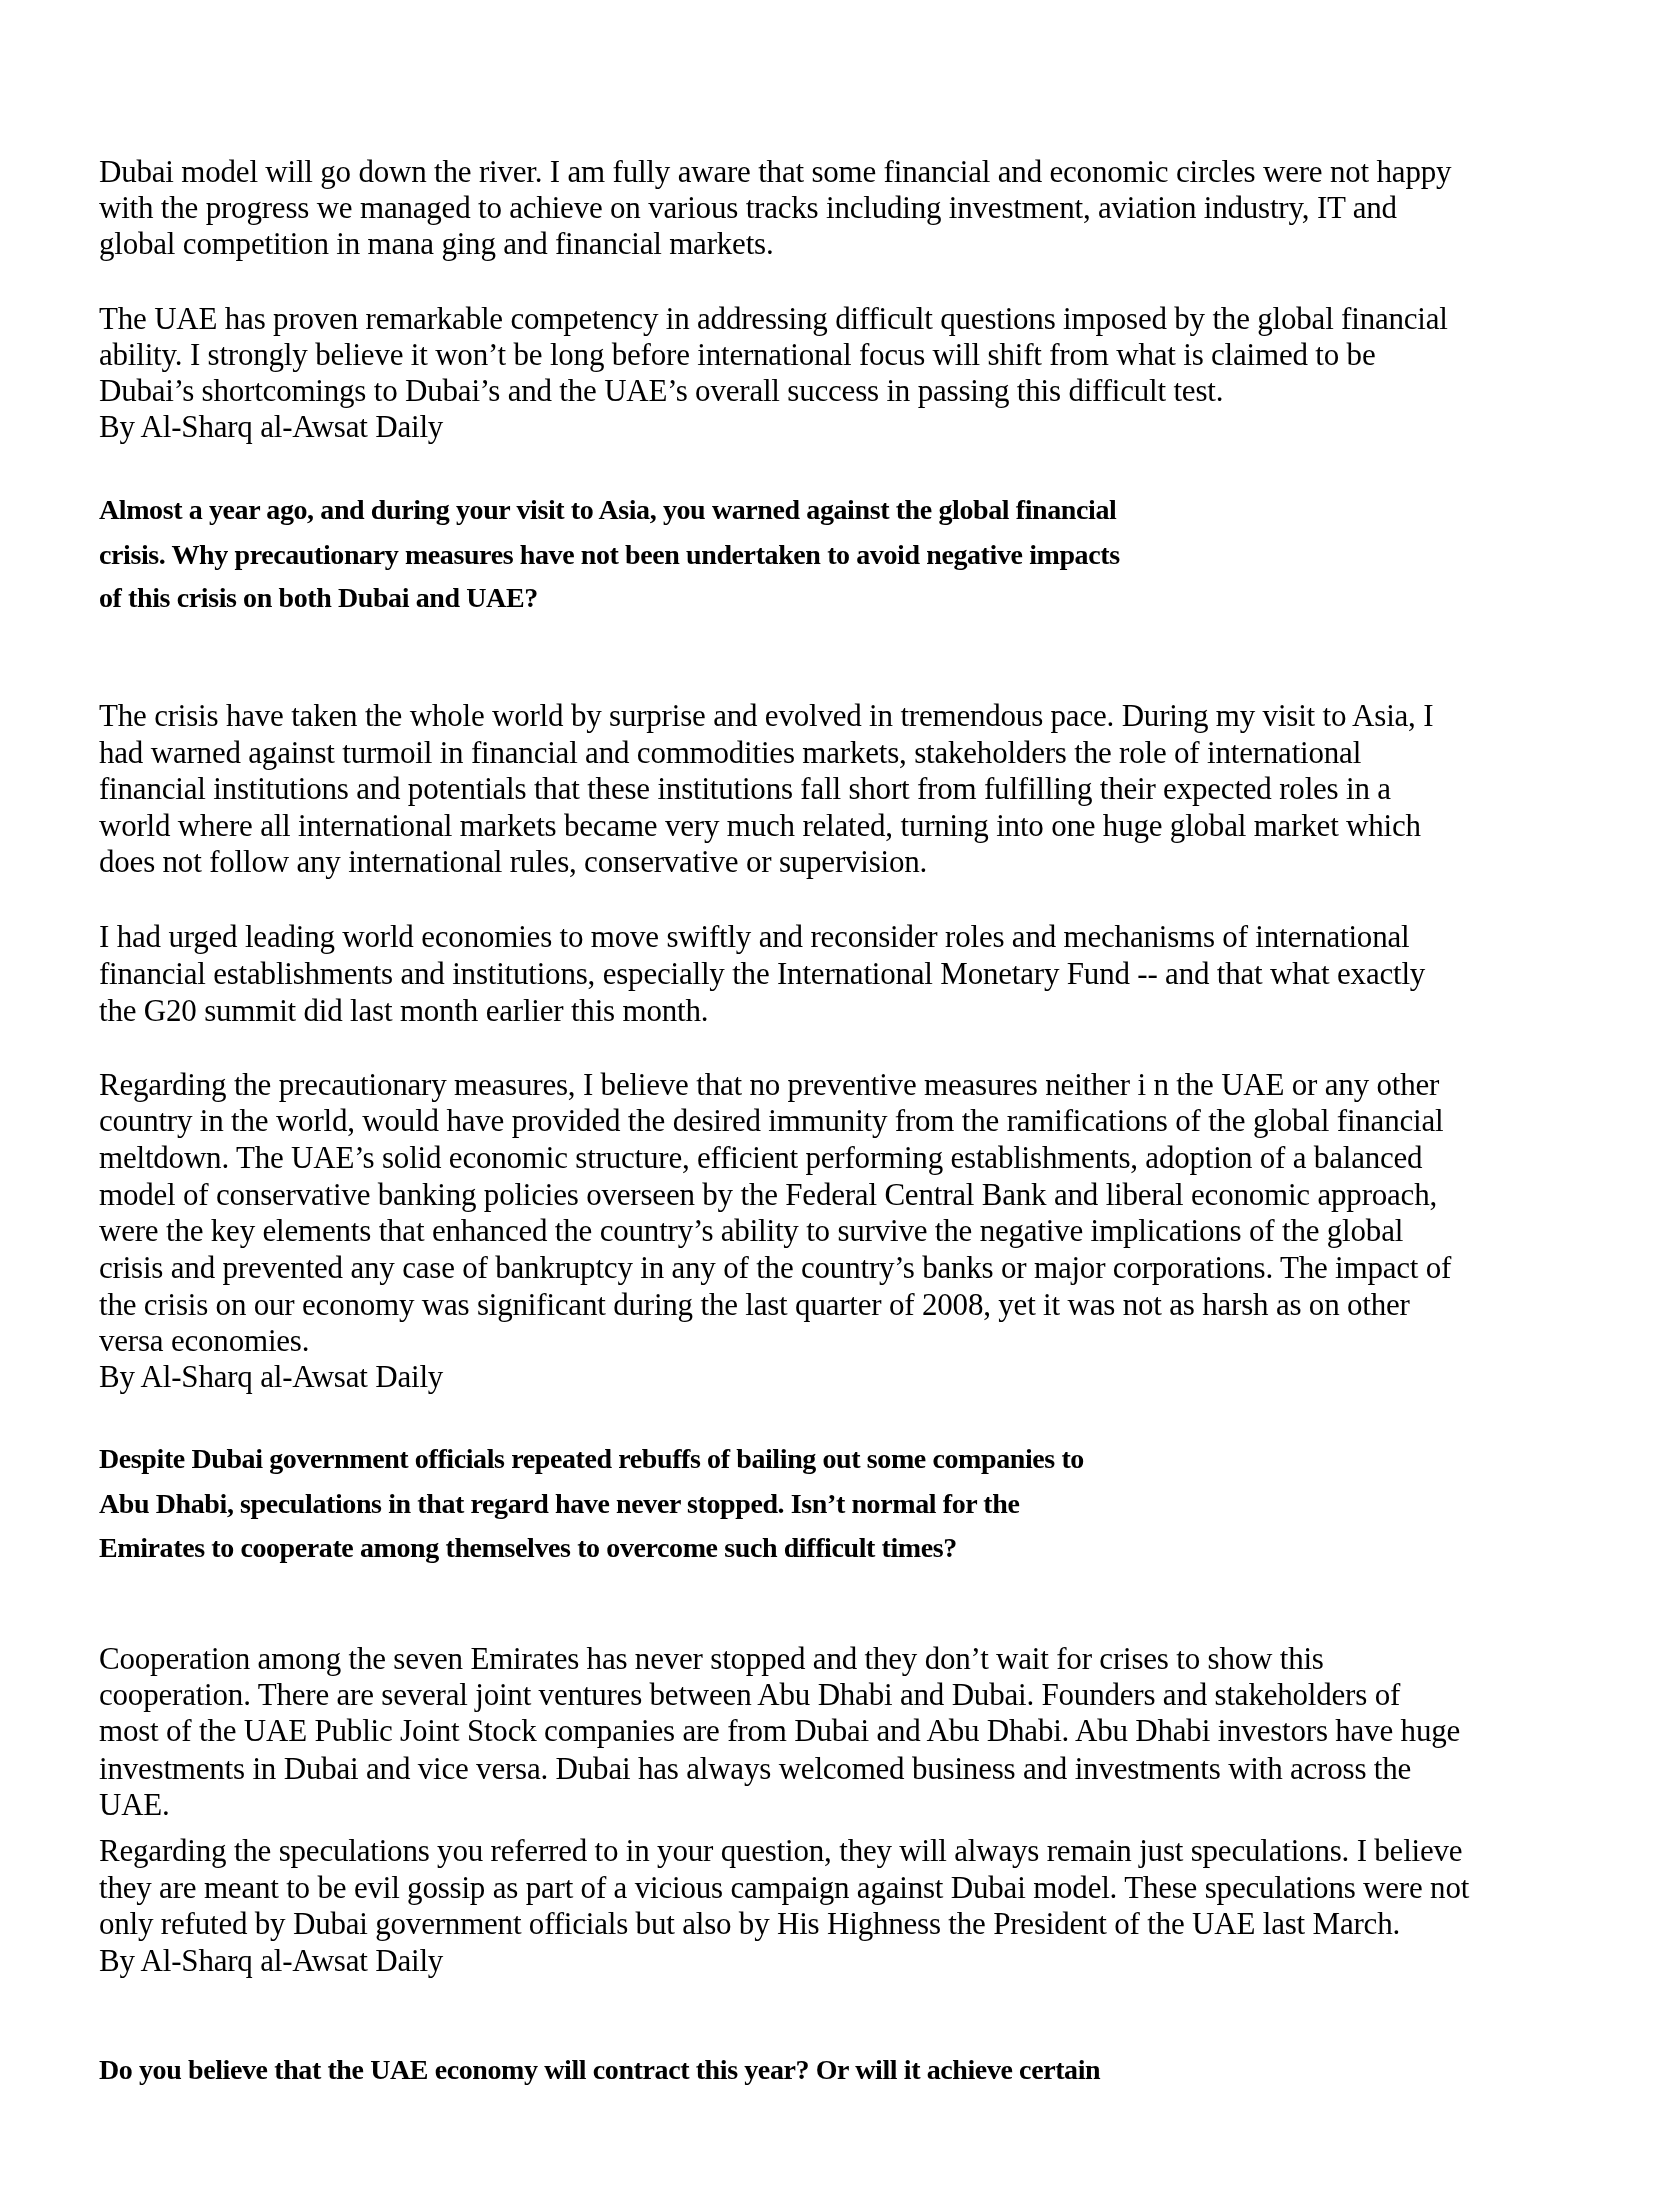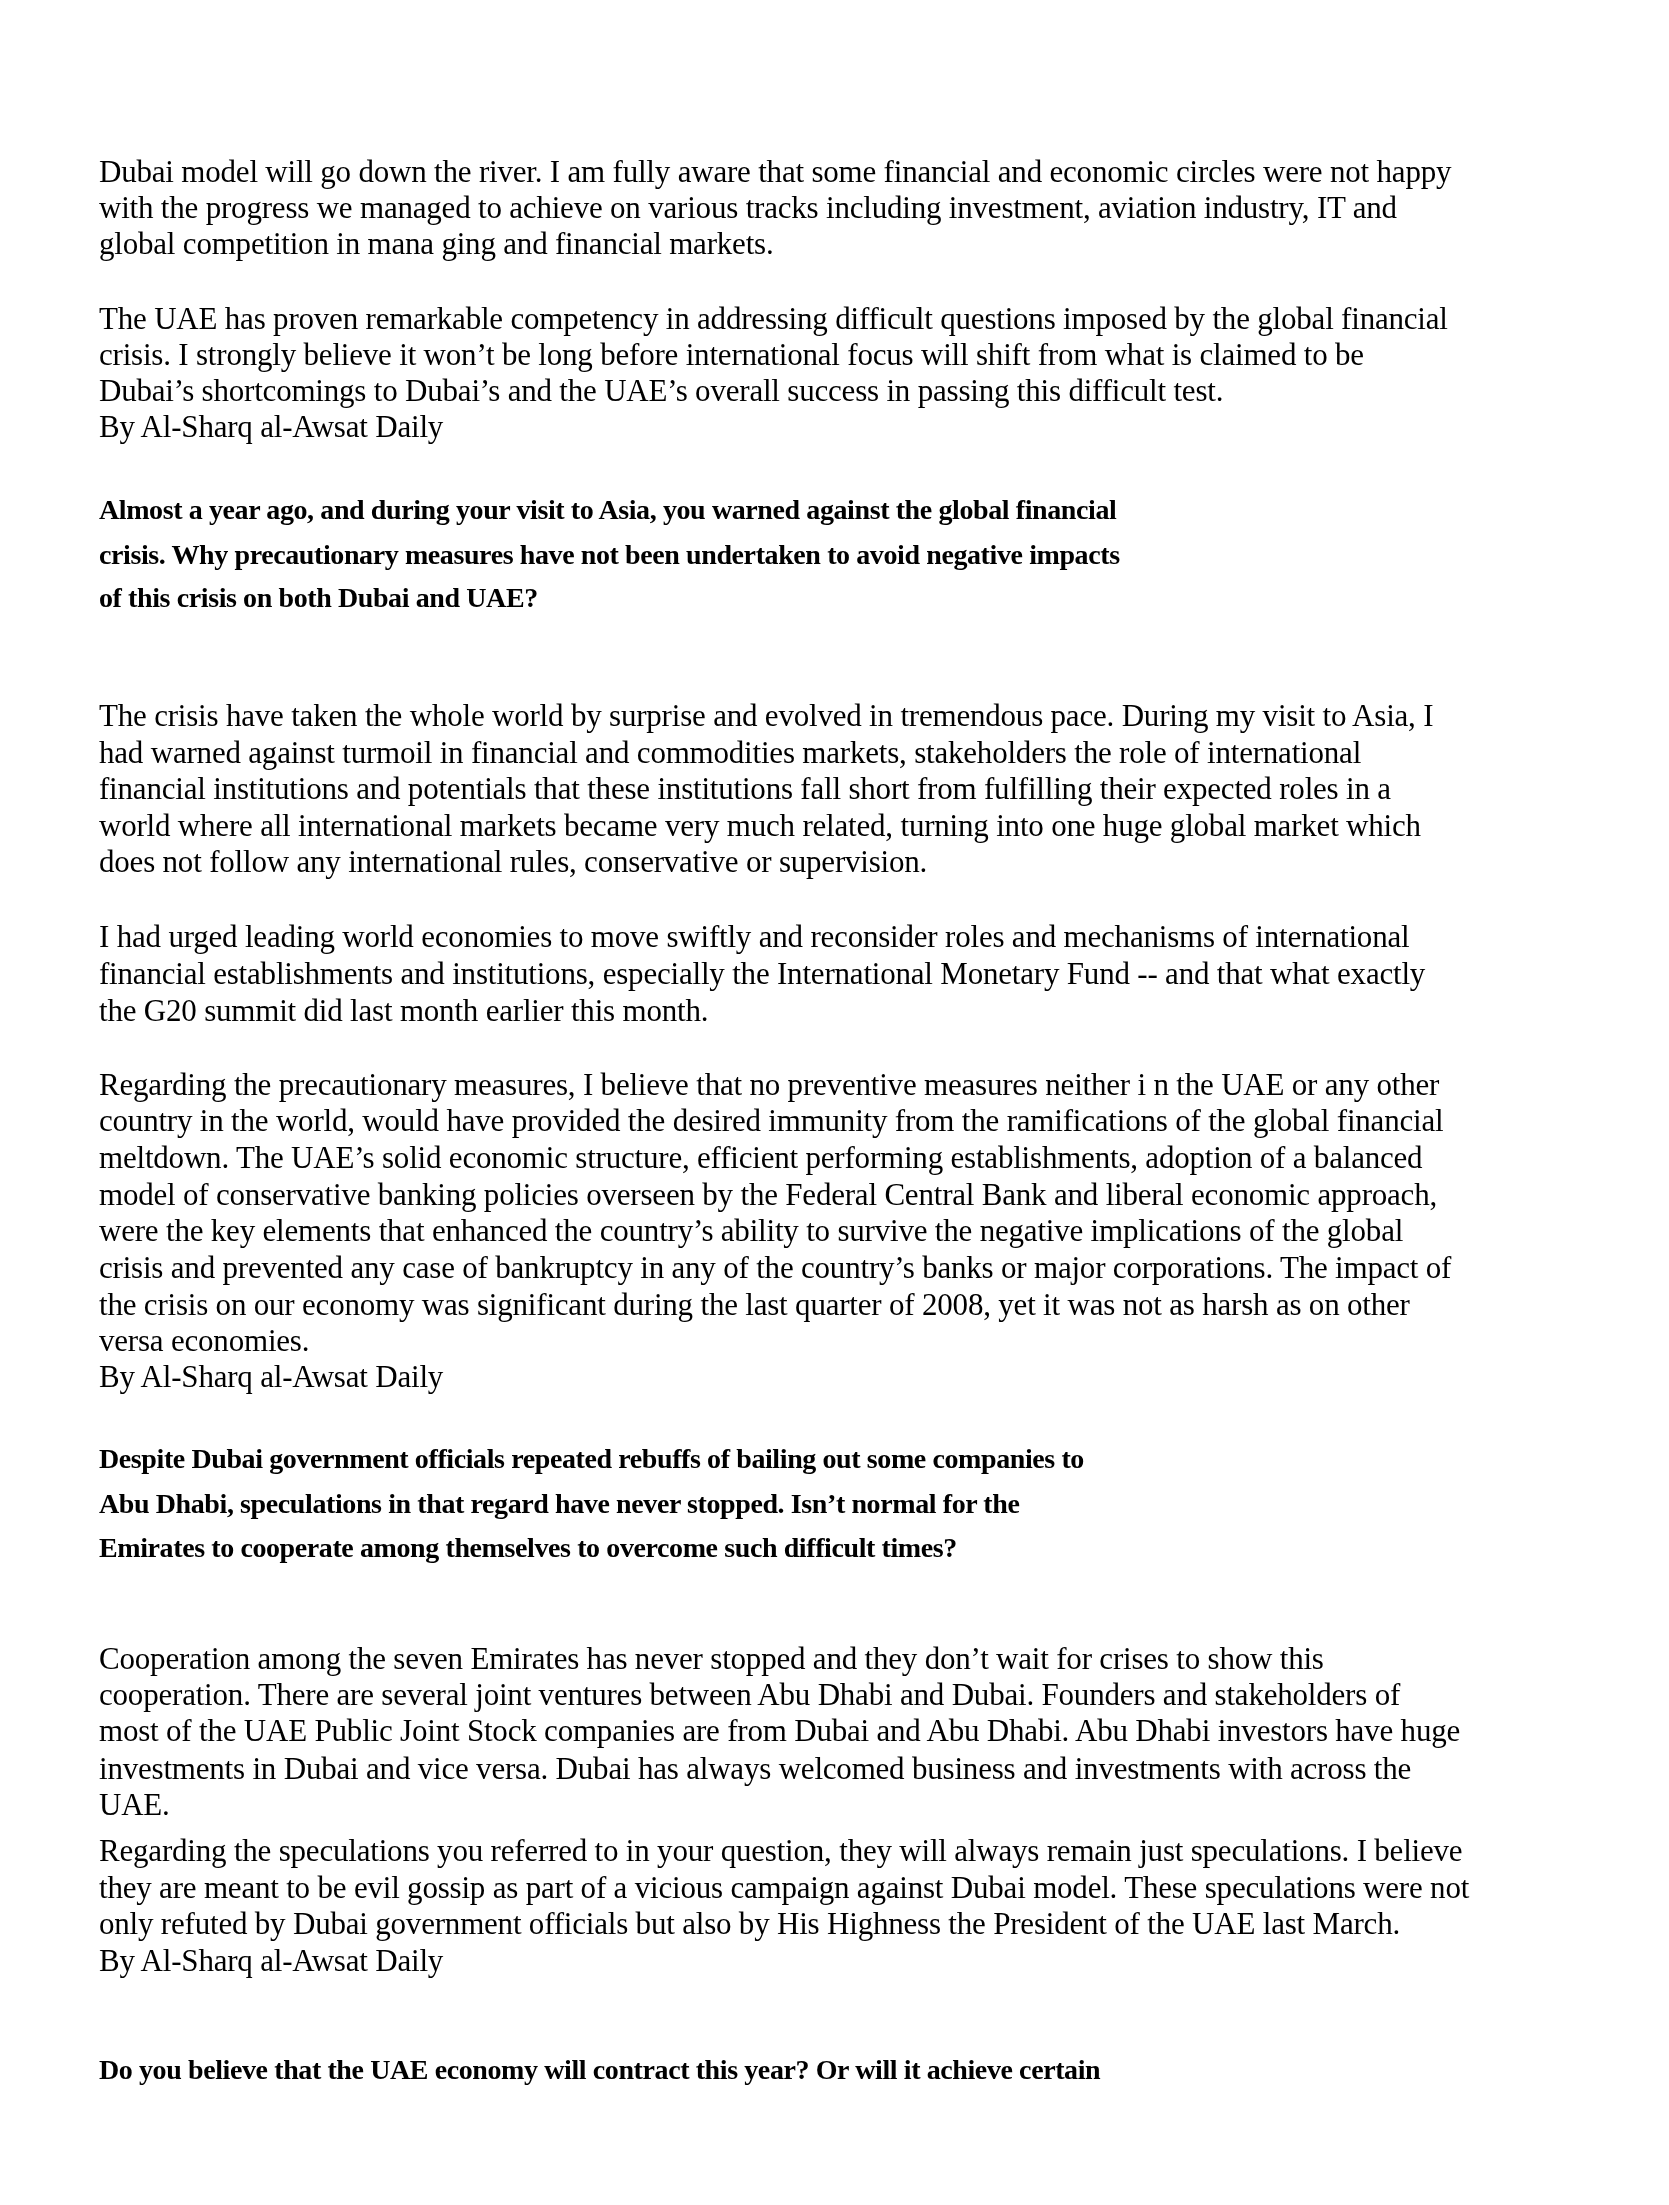--- a/index.html
+++ b/index.html
@@ -24,21 +24,21 @@
 <div class="page">
 
   <div>
     <p class="line body-line" style="top:113px">Dubai model will go down the river. I am fully aware that some financial and economic circles were not happy</p>
     <p class="line body-line" style="top:149px">with the progress we managed to achieve on various tracks including investment, aviation industry, IT and</p>
     <p class="line body-line" style="top:185px">global competition in mana ging and financial markets.</p>
   </div>
 
   <div>
     <p class="line body-line" style="top:260px">The UAE has proven remarkable competency in addressing difficult questions imposed by the global financial</p>
-    <p class="line body-line" style="top:296px">crisis. I strongly believe it won’t be long before international focus will shift from what is claimed to be</p>
+    <p class="line body-line" style="top:296px">ability. I strongly believe it won’t be long before international focus will shift from what is claimed to be</p>
     <p class="line body-line" style="top:332px">Dubai’s shortcomings to Dubai’s and the UAE’s overall success in passing this difficult test.</p>
     <p class="line body-line" style="top:368px">By Al-Sharq al-Awsat Daily</p>
   </div>
 
   <div>
     <p class="line head-line" style="top:449px">Almost a year ago, and during your visit to Asia, you warned against the global financial</p>
     <p class="line head-line" style="top:494px">crisis. Why precautionary measures have not been undertaken to avoid negative impacts</p>
     <p class="line head-line" style="top:537px">of this crisis on both Dubai and UAE?</p>
   </div>
 

